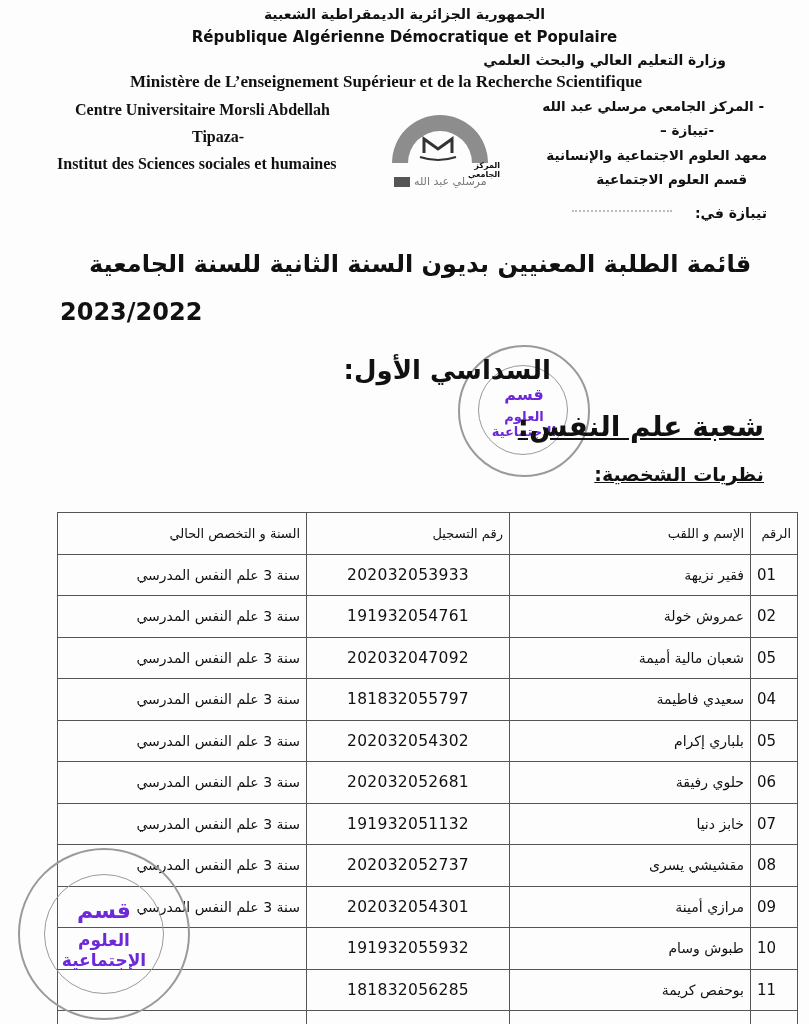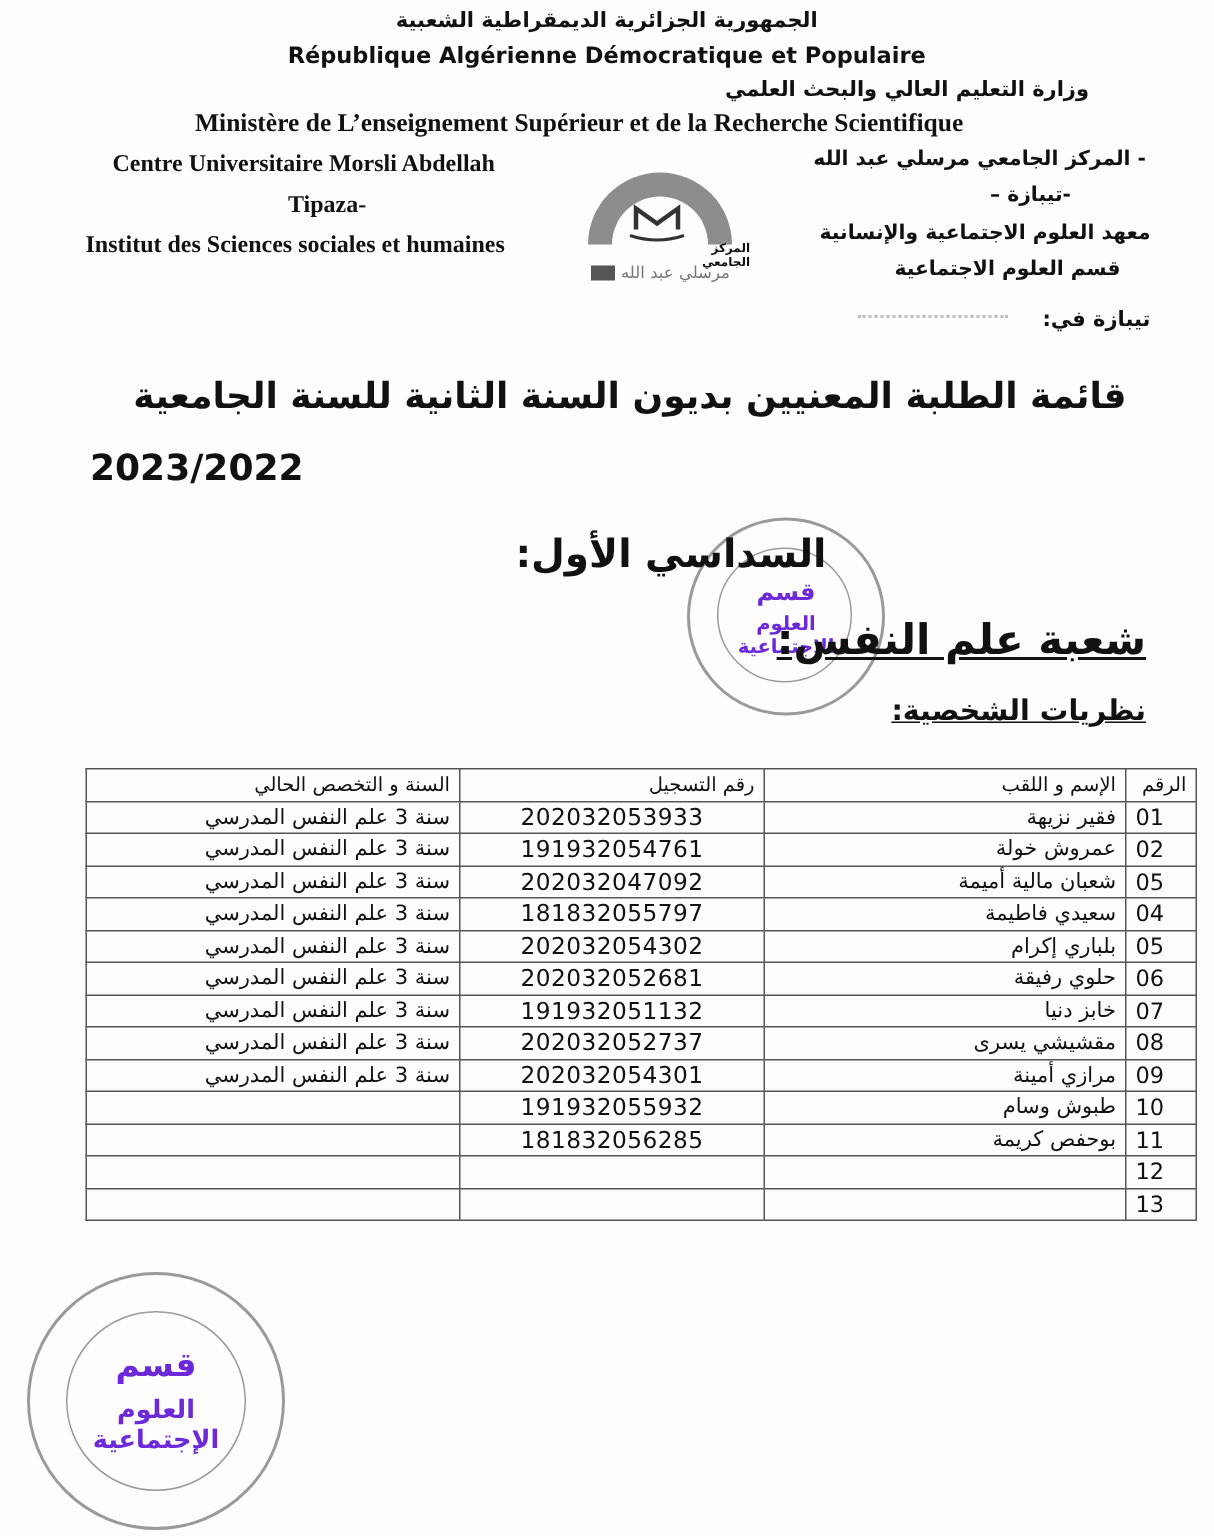--- a/index.html
+++ b/index.html
@@ -18,21 +18,21 @@
   .logo { left:380px; top:105px; width:120px; height:95px; }
   .title1 { left:60px; width:720px; top:250px; text-align:center; font-size:24px; font-weight:bold; direction:rtl; }
   .title2 { left:60px; width:720px; top:298px; text-align:left; font-size:24px; font-weight:bold; }
   .sem { right:258px; top:355px; font-size:26px; font-weight:bold; direction:rtl; }
   .branch { right:45px; top:410px; font-size:28px; font-weight:bold; direction:rtl; text-decoration:underline; }
   .module { right:45px; top:463px; font-size:19px; font-weight:bold; direction:rtl; text-decoration:underline; }
   table.list {
     position:absolute; left:57px; top:512px; width:741px; border-collapse:collapse; direction:rtl;
     font-family:"DejaVu Sans", sans-serif; font-size:14px;
   }
-  table.list td, table.list th { border:1px solid #555; height:20.5px; padding:0 6px; font-weight:normal; white-space:nowrap; }
+  table.list td, table.list th { border:1px solid #555; height:20.5px; padding:10px 6px; font-weight:normal; white-space:nowrap; }
   .c-rank { width:34px; text-align:left; direction:ltr; font-size:15px; }
   .c-name { width:228px; text-align:right; }
   .c-reg { width:190px; text-align:center; font-size:15.5px; letter-spacing:0.3px; }
   .c-spec { text-align:right; }
   th.c-rank { text-align:right; direction:rtl; font-size:13px; }
   th.c-reg { text-align:right; font-size:13px; }
   th.c-name, th.c-spec { font-size:13px; }
   .stamp { border-radius:50%; border:2px solid #9a9a9a; }
   .stamp-inner { border-radius:50%; border:1.5px solid #9a9a9a; position:absolute; }
   .stamp-txt { position:absolute; color:#6d28d9; font-weight:bold; text-align:center; direction:rtl; }

